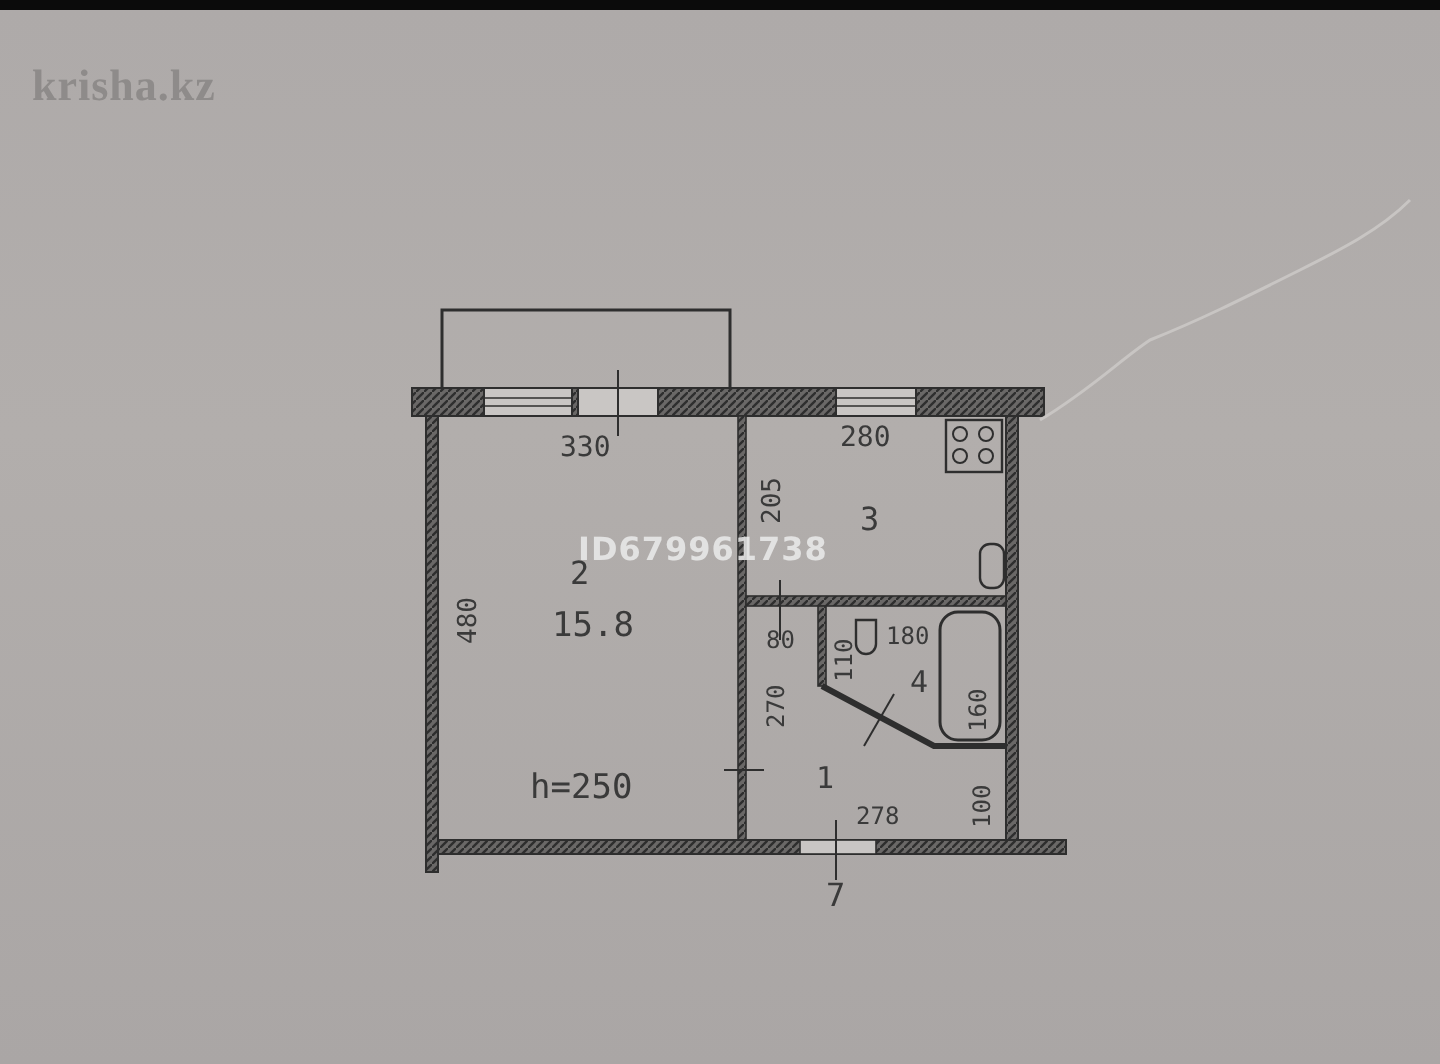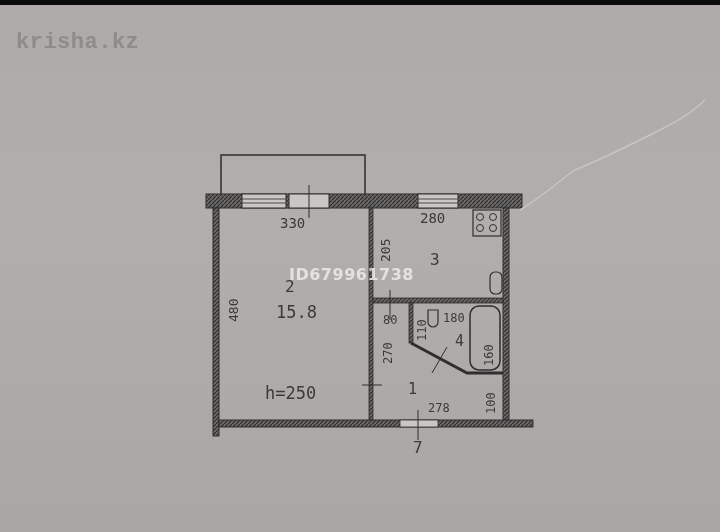--- a/index.html
+++ b/index.html
@@ -8,21 +8,21 @@
     background: #a9a5a4;
     font-family: "DejaVu Sans", sans-serif;
   }
   .topbar { position: absolute; left: 0; top: 0; width: 720px; height: 5px; background: #0b0b0b; }
   .paper {
     position: absolute; left: 0; top: 5px; width: 720px; height: 527px;
     background: linear-gradient(180deg, #aeaaa9 0%, #b2aeac 40%, #aaa6a5 100%);
   }
   .brand {
     position: absolute; left: 16px; top: 30px;
-    font-family: Liberation Mono, monospace; font-weight: bold; font-size: 22px;
+    font-family: Liberation Serif, serif; font-weight: bold; font-size: 22px;
     color: #8e8b8a; letter-spacing: 0.5px;
   }
   svg.plan { position: absolute; left: 0; top: 0; }
   .lbl { font-family: "DejaVu Sans Mono", monospace; fill: #3a3a3a; }
   .watermark {
     position: absolute; left: 289px; top: 265px;
     font-family: "DejaVu Sans", sans-serif; font-size: 16px; font-weight: bold;
     color: rgba(235,235,235,0.85); letter-spacing: 0.5px;
   }
 </style>

